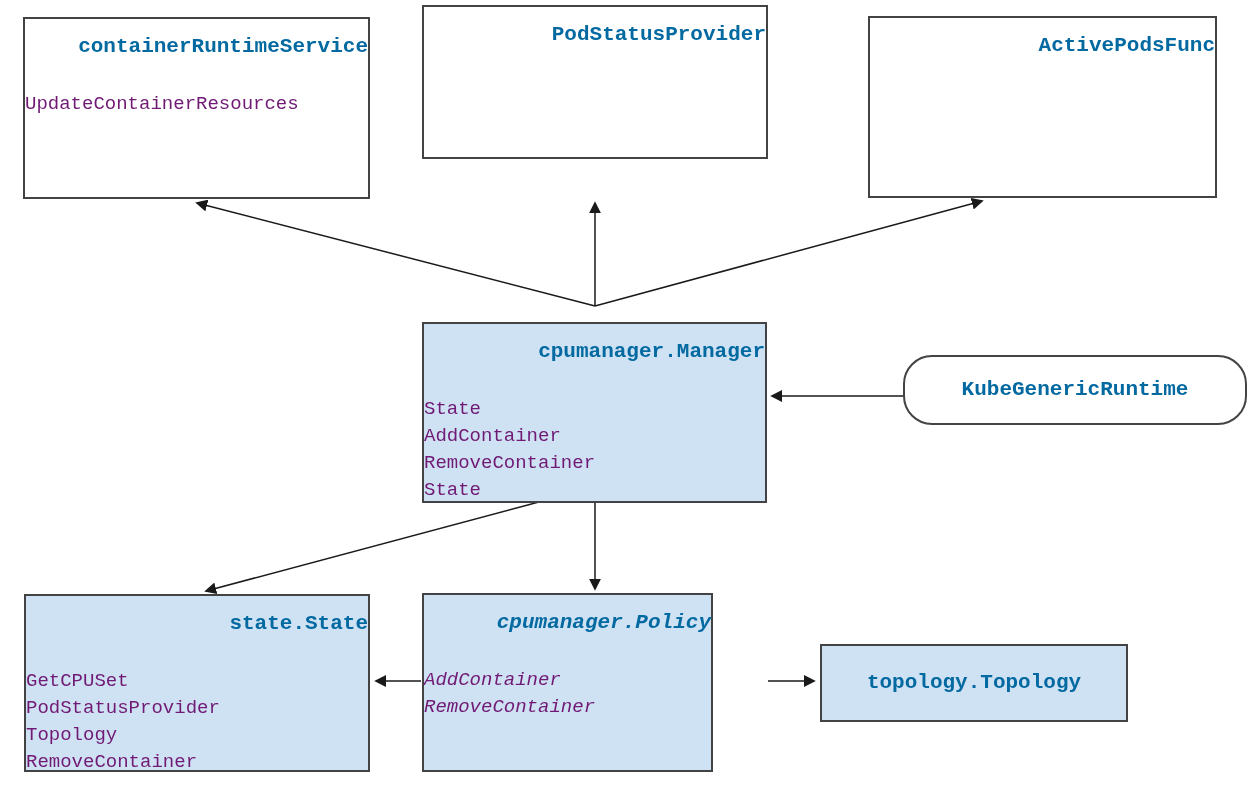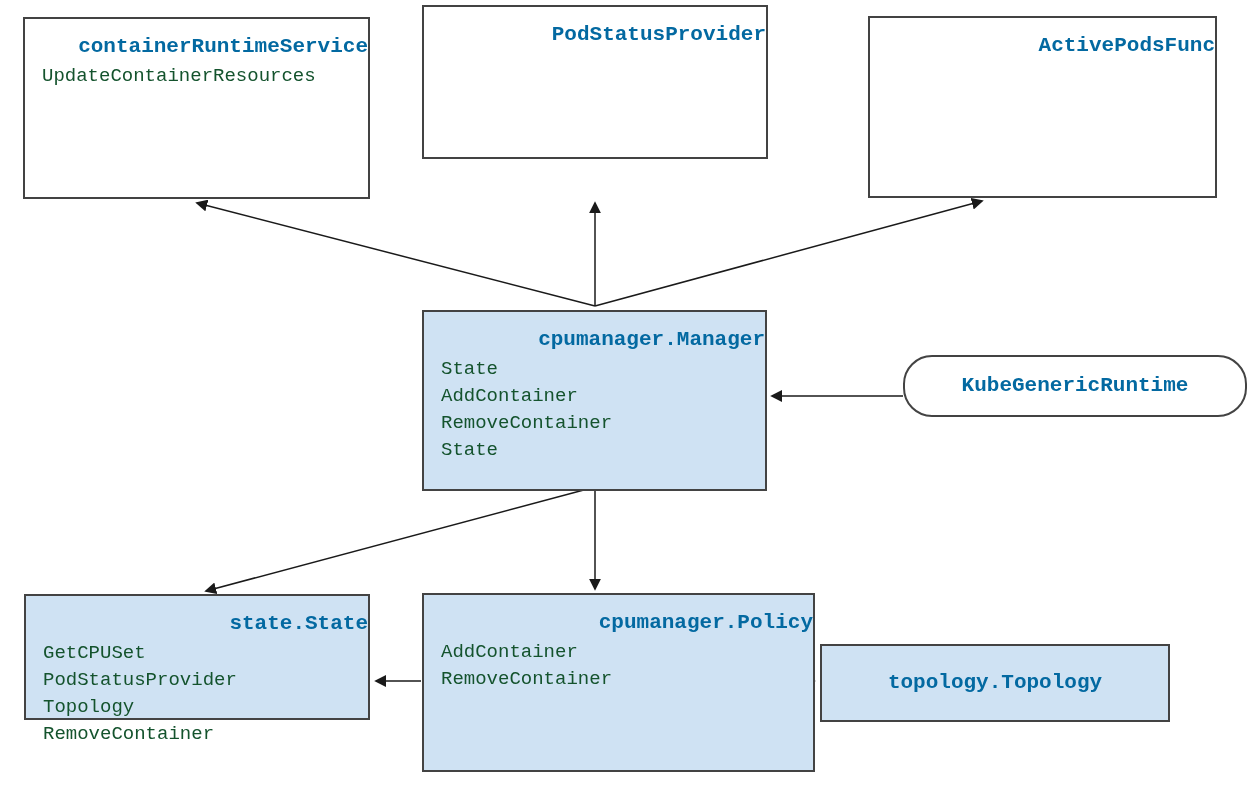--- a/index.html
+++ b/index.html
@@ -29,25 +29,25 @@
     text-align: right;
     font-weight: bold;
     font-size: 21px;
     line-height: 28px;
     color: #0369a1;
     white-space: nowrap;
   }
   .box.center { display: flex; align-items: center; justify-content: center; }
   .box.center .box-title { padding-top: 0; }
   .box-methods {
-    margin-top: 2px;
-    padding-left: 17px;
+    margin-top: 30px;
+    padding-left: 0;
     font-size: 19px;
     line-height: 27px;
-    color: #14532d;
+    color: #701a75;
     white-space: nowrap;
   }
 </style>
 </head>
 <body>
 
 <div id="canvas">
 
   <svg id="edge-layer" viewBox="0 0 1258 788" xmlns="http://www.w3.org/2000/svg">
     <defs>
@@ -73,49 +73,49 @@
   </div>
 
   <div class="box" style="left:422px; top:5px; width:346px; height:154px;">
     <div class="box-title">PodStatusProvider</div>
   </div>
 
   <div class="box" style="left:868px; top:16px; width:349px; height:182px;">
     <div class="box-title">ActivePodsFunc</div>
   </div>
 
-  <div class="box blue" style="left:422px; top:310px; width:345px; height:181px;">
+  <div class="box blue" style="left:422px; top:322px; width:345px; height:181px;">
     <div class="box-title">cpumanager.Manager</div>
     <div class="box-methods">
       <div>State</div>
       <div>AddContainer</div>
       <div>RemoveContainer</div>
       <div>State</div>
     </div>
   </div>
 
-  <div class="box center" style="left:903px; top:355px; width:344px; height:62px;border-radius:29px;">
+  <div class="box center" style="left:903px; top:355px; width:344px; height:70px;border-radius:29px;">
     <div class="box-title">KubeGenericRuntime</div>
   </div>
 
-  <div class="box blue" style="left:24px; top:594px; width:346px; height:126px;">
+  <div class="box blue" style="left:24px; top:594px; width:346px; height:178px;">
     <div class="box-title">state.State</div>
     <div class="box-methods">
       <div>GetCPUSet</div>
       <div>PodStatusProvider</div>
       <div>Topology</div>
       <div>RemoveContainer</div>
     </div>
   </div>
 
-  <div class="box blue" style="left:422px; top:593px; width:393px; height:179px;">
+  <div class="box blue" style="left:422px; top:593px; width:291px; height:179px;font-style:italic;">
     <div class="box-title">cpumanager.Policy</div>
     <div class="box-methods">
       <div>AddContainer</div>
       <div>RemoveContainer</div>
     </div>
   </div>
 
-  <div class="box blue center" style="left:820px; top:644px; width:350px; height:78px;">
+  <div class="box blue center" style="left:820px; top:644px; width:308px; height:78px;">
     <div class="box-title">topology.Topology</div>
   </div>
 
 </div>
 
 </body></html>

